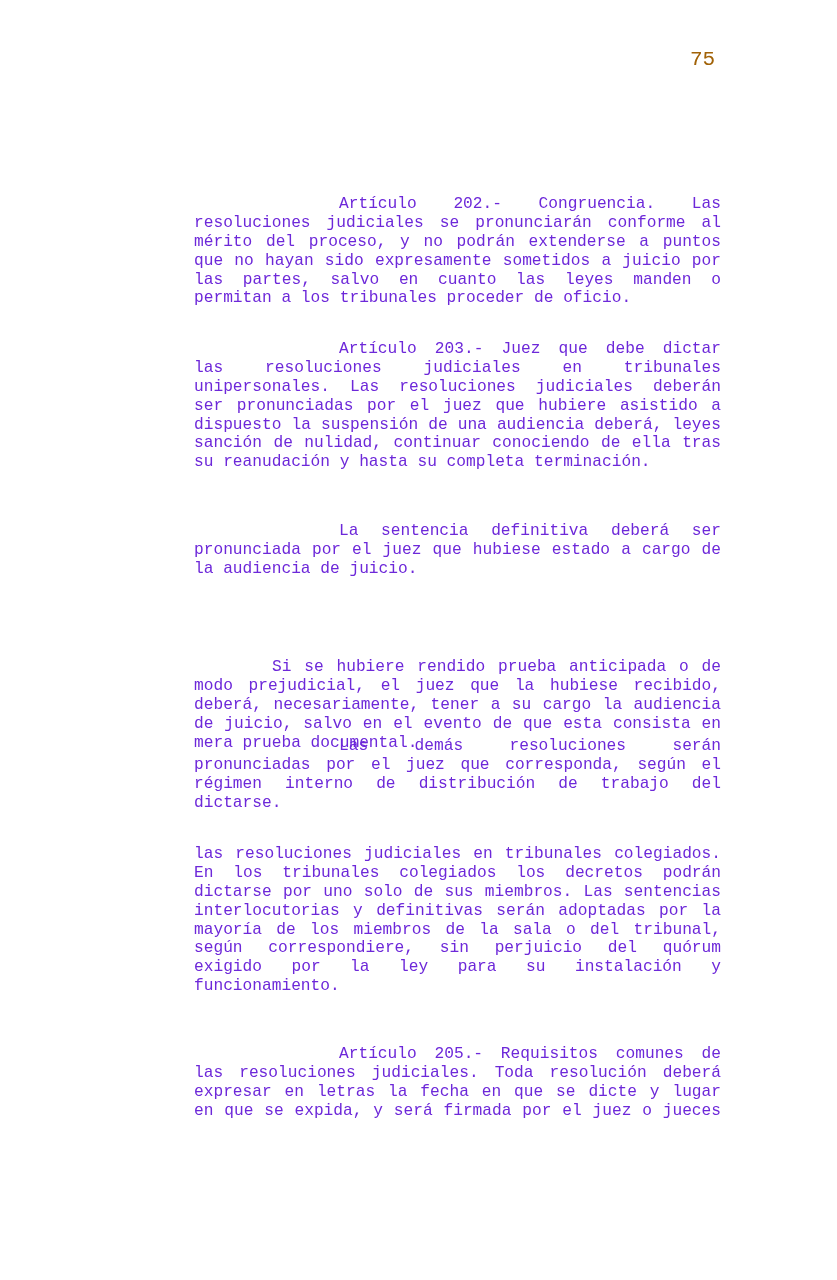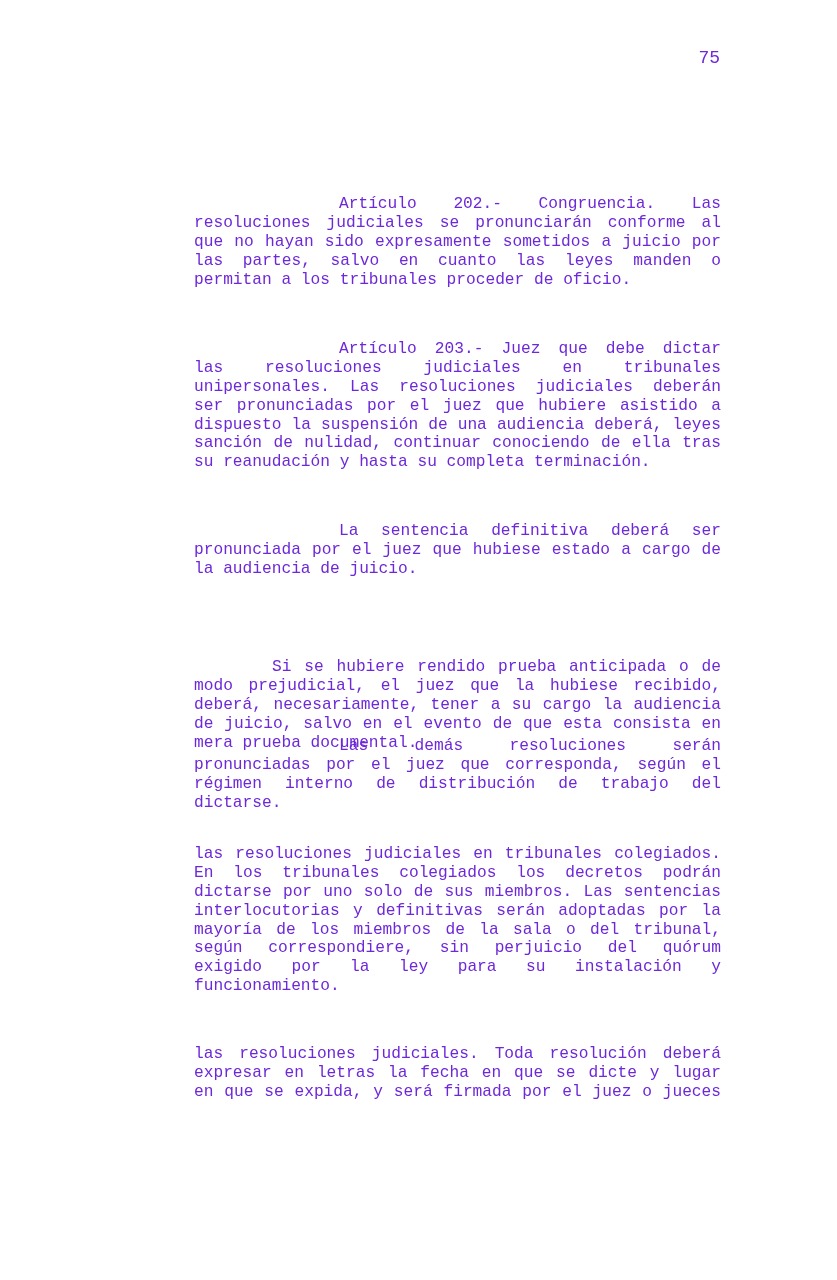--- a/index.html
+++ b/index.html
@@ -1,20 +1,20 @@
 <!DOCTYPE html>
 <html><head>
   <meta charset="utf-8">
   <style>
     html, body { margin: 0; padding: 0; background: #ffffff; }
     body { width: 837px; height: 1280px; position: relative; overflow: hidden; }
     .page-number {
-      position: absolute; top: 48px; left: 690px; width: 30px; text-align: right;
+      position: absolute; top: 48px; left: 690px; width: 30px; text-align: left;
       font-family: "Liberation Mono", "DejaVu Sans Mono", monospace;
-      font-size: 18px; color: #6d28d9;
+      font-size: 21px; color: #a16207;
     }
     .para {
       position: absolute; left: 194px; width: 527px;
       font-family: "Liberation Mono", "DejaVu Sans Mono", monospace;
       font-size: 16.2px; color: #6d28d9;
     }
     .line {
       height: 18.9px; line-height: 18.9px; white-space: nowrap;
       text-align: justify; text-align-last: justify; display: block;
     }
@@ -24,20 +24,21 @@
   </style>
 </head>
 <body>
 
 <div class="page-number">75</div>
 
 <div id="doc">
     <div class="para" style="top: 195px;">
       <span class="line indent">Artículo 202.- Congruencia. Las</span>
       <span class="line">resoluciones judiciales se pronunciarán conforme al</span>
+      <span class="line">mérito del proceso, y no podrán extenderse a puntos</span>
       <span class="line">que no hayan sido expresamente sometidos a juicio por</span>
       <span class="line">las partes, salvo en cuanto las leyes manden o</span>
       <span class="line last">permitan a los tribunales proceder de oficio.</span>
     </div>
     <div class="para" style="top: 340px;">
       <span class="line indent">Artículo 203.- Juez que debe dictar</span>
       <span class="line">las resoluciones judiciales en tribunales</span>
       <span class="line">unipersonales. Las resoluciones judiciales deberán</span>
       <span class="line">ser pronunciadas por el juez que hubiere asistido a</span>
       <span class="line">dispuesto la suspensión de una audiencia deberá, leyes</span>
@@ -66,17 +67,18 @@
       <span class="line">las resoluciones judiciales en tribunales colegiados.</span>
       <span class="line">En los tribunales colegiados los decretos podrán</span>
       <span class="line">dictarse por uno solo de sus miembros. Las sentencias</span>
       <span class="line">interlocutorias y definitivas serán adoptadas por la</span>
       <span class="line">mayoría de los miembros de la sala o del tribunal,</span>
       <span class="line">según correspondiere, sin perjuicio del quórum</span>
       <span class="line">exigido por la ley para su instalación y</span>
       <span class="line last">funcionamiento.</span>
     </div>
     <div class="para" style="top: 1045px;">
+      <span class="line indent">Artículo 205.- Requisitos comunes de</span>
       <span class="line">las resoluciones judiciales. Toda resolución deberá</span>
       <span class="line">expresar en letras la fecha en que se dicte y lugar</span>
       <span class="line">en que se expida, y será firmada por el juez o jueces</span>
     </div>
   </div>
 
 </body></html>

